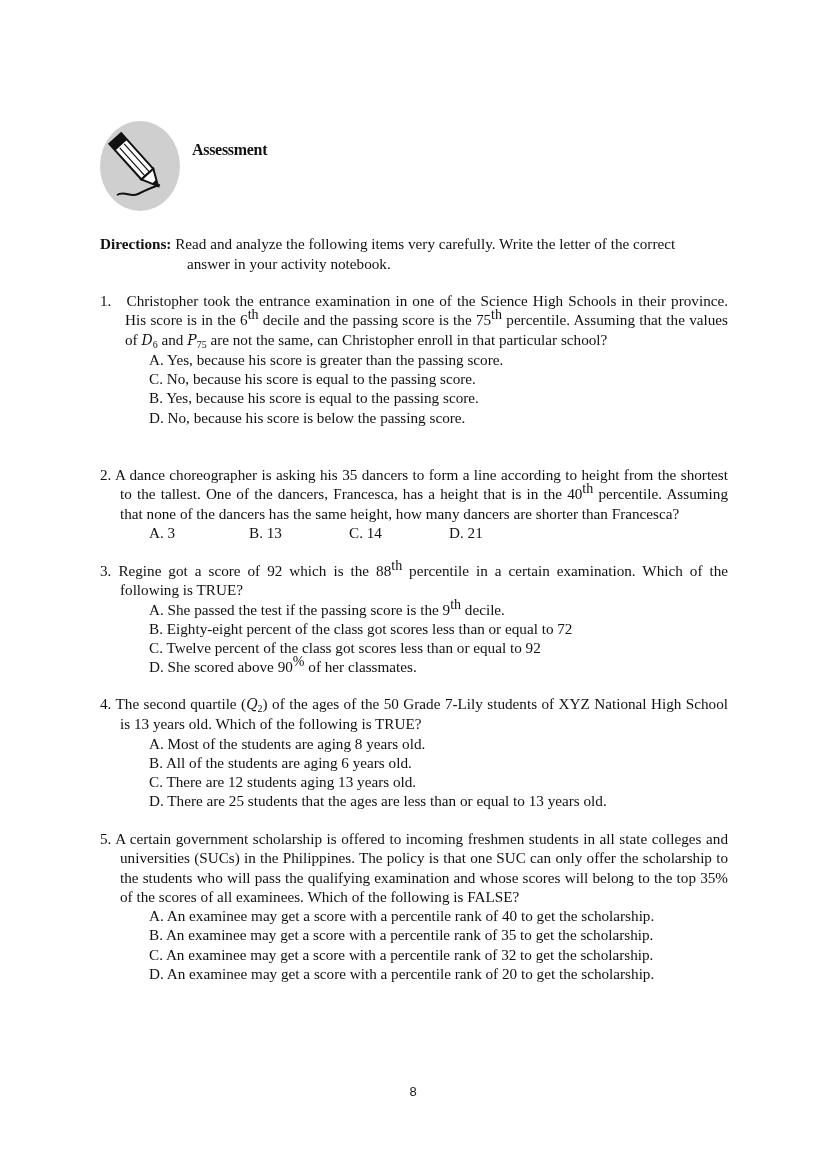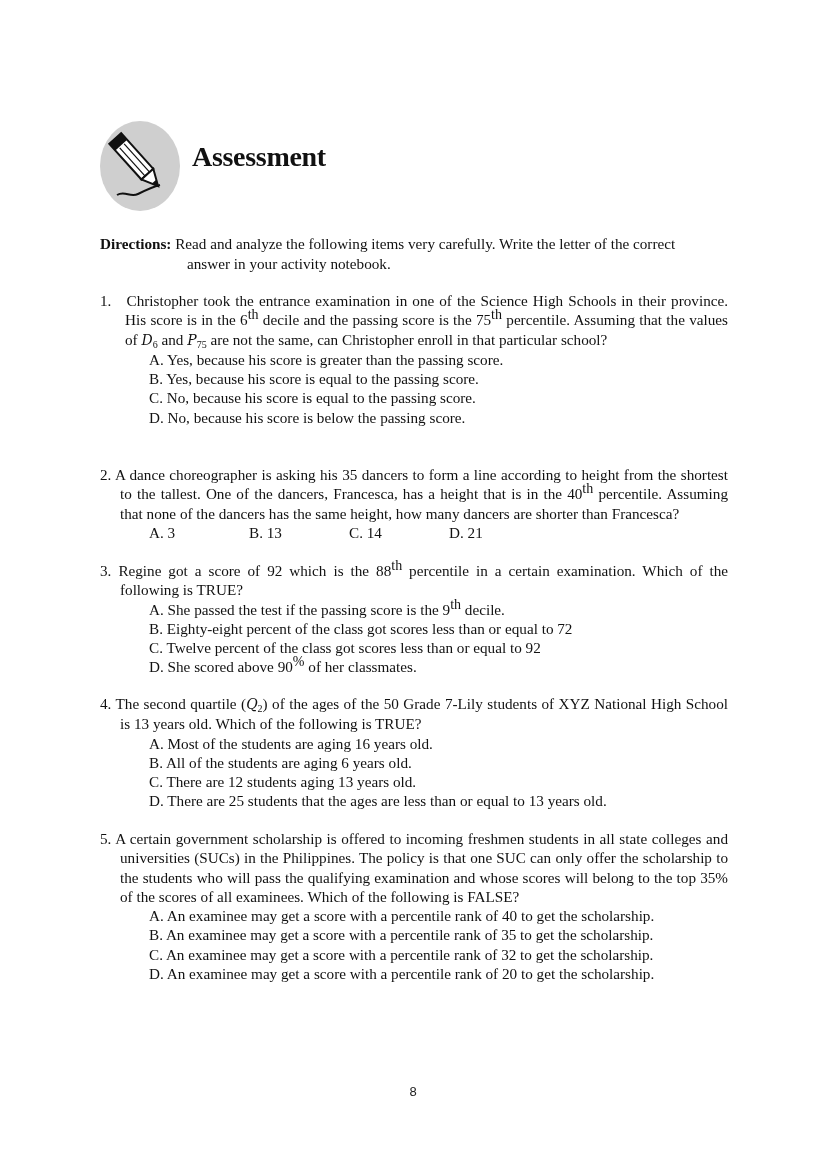--- a/index.html
+++ b/index.html
@@ -10,21 +10,21 @@
     .page { position: absolute; left: 0; top: 0; width: 826px; height: 1169px; }
 
     .header { position: absolute; left: 100px; top: 121px; height: 92px; }
     .icon-circle {
       position: absolute; left: 0; top: 0; width: 80px; height: 90px;
       border-radius: 50%; background: #cfcfcf;
     }
     .icon-circle svg { position: absolute; left: 0; top: 0; }
     .title {
       position: absolute; left: 92px; top: 20px; white-space: nowrap;
-      font-size: 28px; font-weight: bold; letter-spacing: -0.3px;
+      font-size: 16px; font-weight: bold; letter-spacing: -0.3px;
     }
 
     .directions {
       position: absolute; left: 100px; top: 234px; width: 630px;
       font-size: 15.2px; line-height: 19.5px;
     }
     .directions .lbl { font-weight: bold; }
     .directions .cont { padding-left: 87px; display: block; }
 
     .q {
@@ -74,22 +74,22 @@
 
   <div class="directions">
     <span class="lbl">Directions:</span><span> Read and analyze the following items very carefully.  Write the letter of the correct</span>
     <span class="cont">answer in your activity notebook.</span>
   </div>
 
   <div class="q q1" style="top:291px;">
     <div class="stem"><span>1.</span>&nbsp;&nbsp;&nbsp;<span>Christopher took the entrance examination in one of the Science High Schools in their province.  His score is in the 6</span><sup>th</sup><span> decile and the passing score is the 75</span><sup>th</sup><span> percentile. Assuming that the values of </span><span class="math">D</span><sub>6</sub><span> and </span><span class="math">P</span><sub>75</sub><span> are not the same, can Christopher enroll in that particular school?</span></div>
     <div class="opts">
       <span class="opt">A. Yes, because his score is greater than the passing score.</span>
+      <span class="opt">C. No, because his score is equal to the passing score.</span>
       <span class="opt">B. Yes, because his score is equal to the passing score.</span>
-      <span class="opt">C. No, because his score is equal to the passing score.</span>
       <span class="opt">D. No, because his score is below the passing score.</span>
     </div>
   </div>
 
   <div class="q" style="top:465px;">
     <div class="stem"><span>2.</span> <span>A dance choreographer is asking his 35 dancers to form a line according to height from the shortest to the tallest.  One of the dancers, Francesca, has a height that is in the 40</span><sup>th</sup><span> percentile.  Assuming that none of the dancers has the same height, how many dancers are shorter than Francesca?</span></div>
     <div class="inline-opts"><span>A. 3</span><span>B. 13</span><span>C. 14</span><span>D. 21</span></div>
   </div>
 
   <div class="q" style="top:561px;">
@@ -98,21 +98,21 @@
       <span class="opt"><span>A. She passed the test if the passing score is the 9</span><sup>th</sup><span> decile.</span></span>
       <span class="opt">B. Eighty-eight percent of the class got scores less than or equal to 72</span>
       <span class="opt">C. Twelve percent of the class got scores less than or equal to 92</span>
       <span class="opt"><span>D. She scored above 90</span><sup>%</sup><span> of her classmates.</span></span>
     </div>
   </div>
 
   <div class="q" style="top:694px;">
     <div class="stem"><span>4.</span> <span>The second quartile (</span><span class="math">Q</span><sub>2</sub><span>) of the ages of the 50 Grade 7-Lily students of  XYZ National High School is 13 years old.  Which of the following is TRUE?</span></div>
     <div class="opts">
-      <span class="opt">A. Most of the students are aging 16 years old.</span>
+      <span class="opt">A. Most of the students are aging 8 years old.</span>
       <span class="opt">B. All of the students are aging 6 years old.</span>
       <span class="opt">C. There are 12 students aging 13 years old.</span>
       <span class="opt">D. There are 25 students that the ages are less than or equal to 13 years old.</span>
     </div>
   </div>
 
   <div class="q" style="top:829px;">
     <div class="stem"><span>5.</span> <span>A certain government scholarship is offered to incoming freshmen students in all state colleges and universities (SUCs) in the Philippines.  The policy is that one SUC can only offer the scholarship to the students who will pass the qualifying examination and whose scores will belong to the top 35% of the scores of all examinees.  Which of the following is FALSE?</span></div>
     <div class="opts">
       <span class="opt">A. An examinee may get a score with a percentile rank of 40 to get the scholarship.</span>

